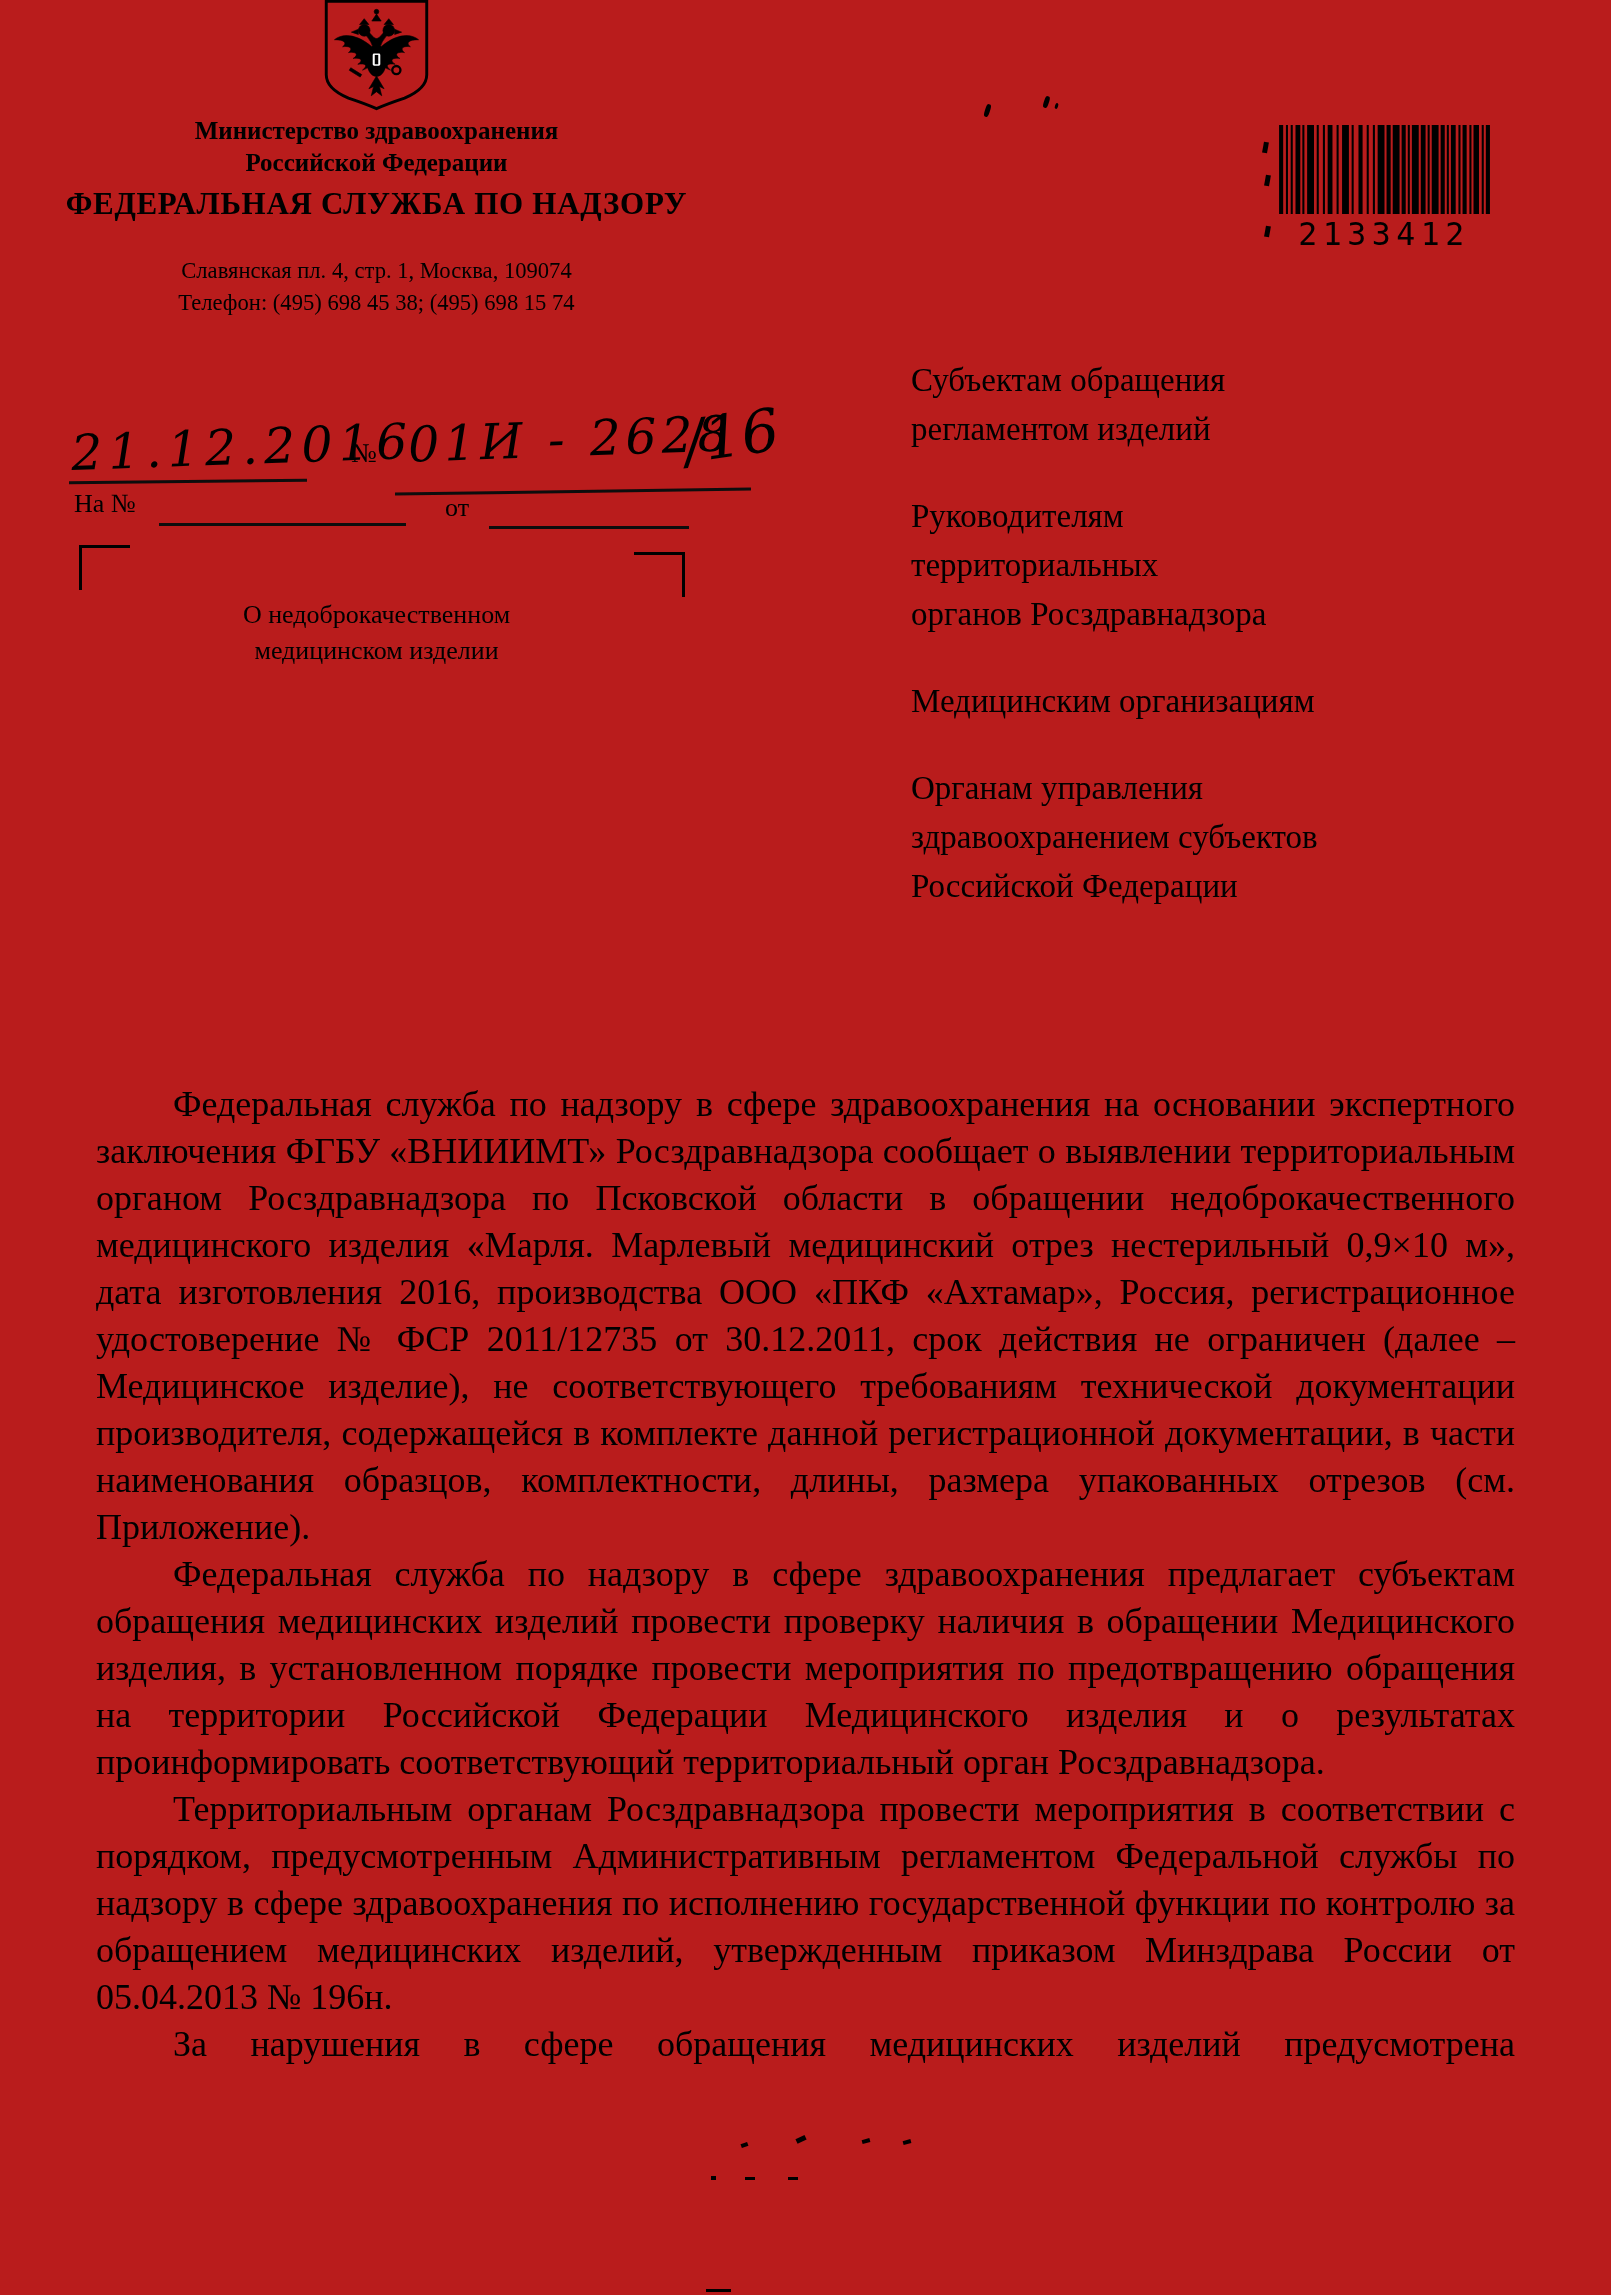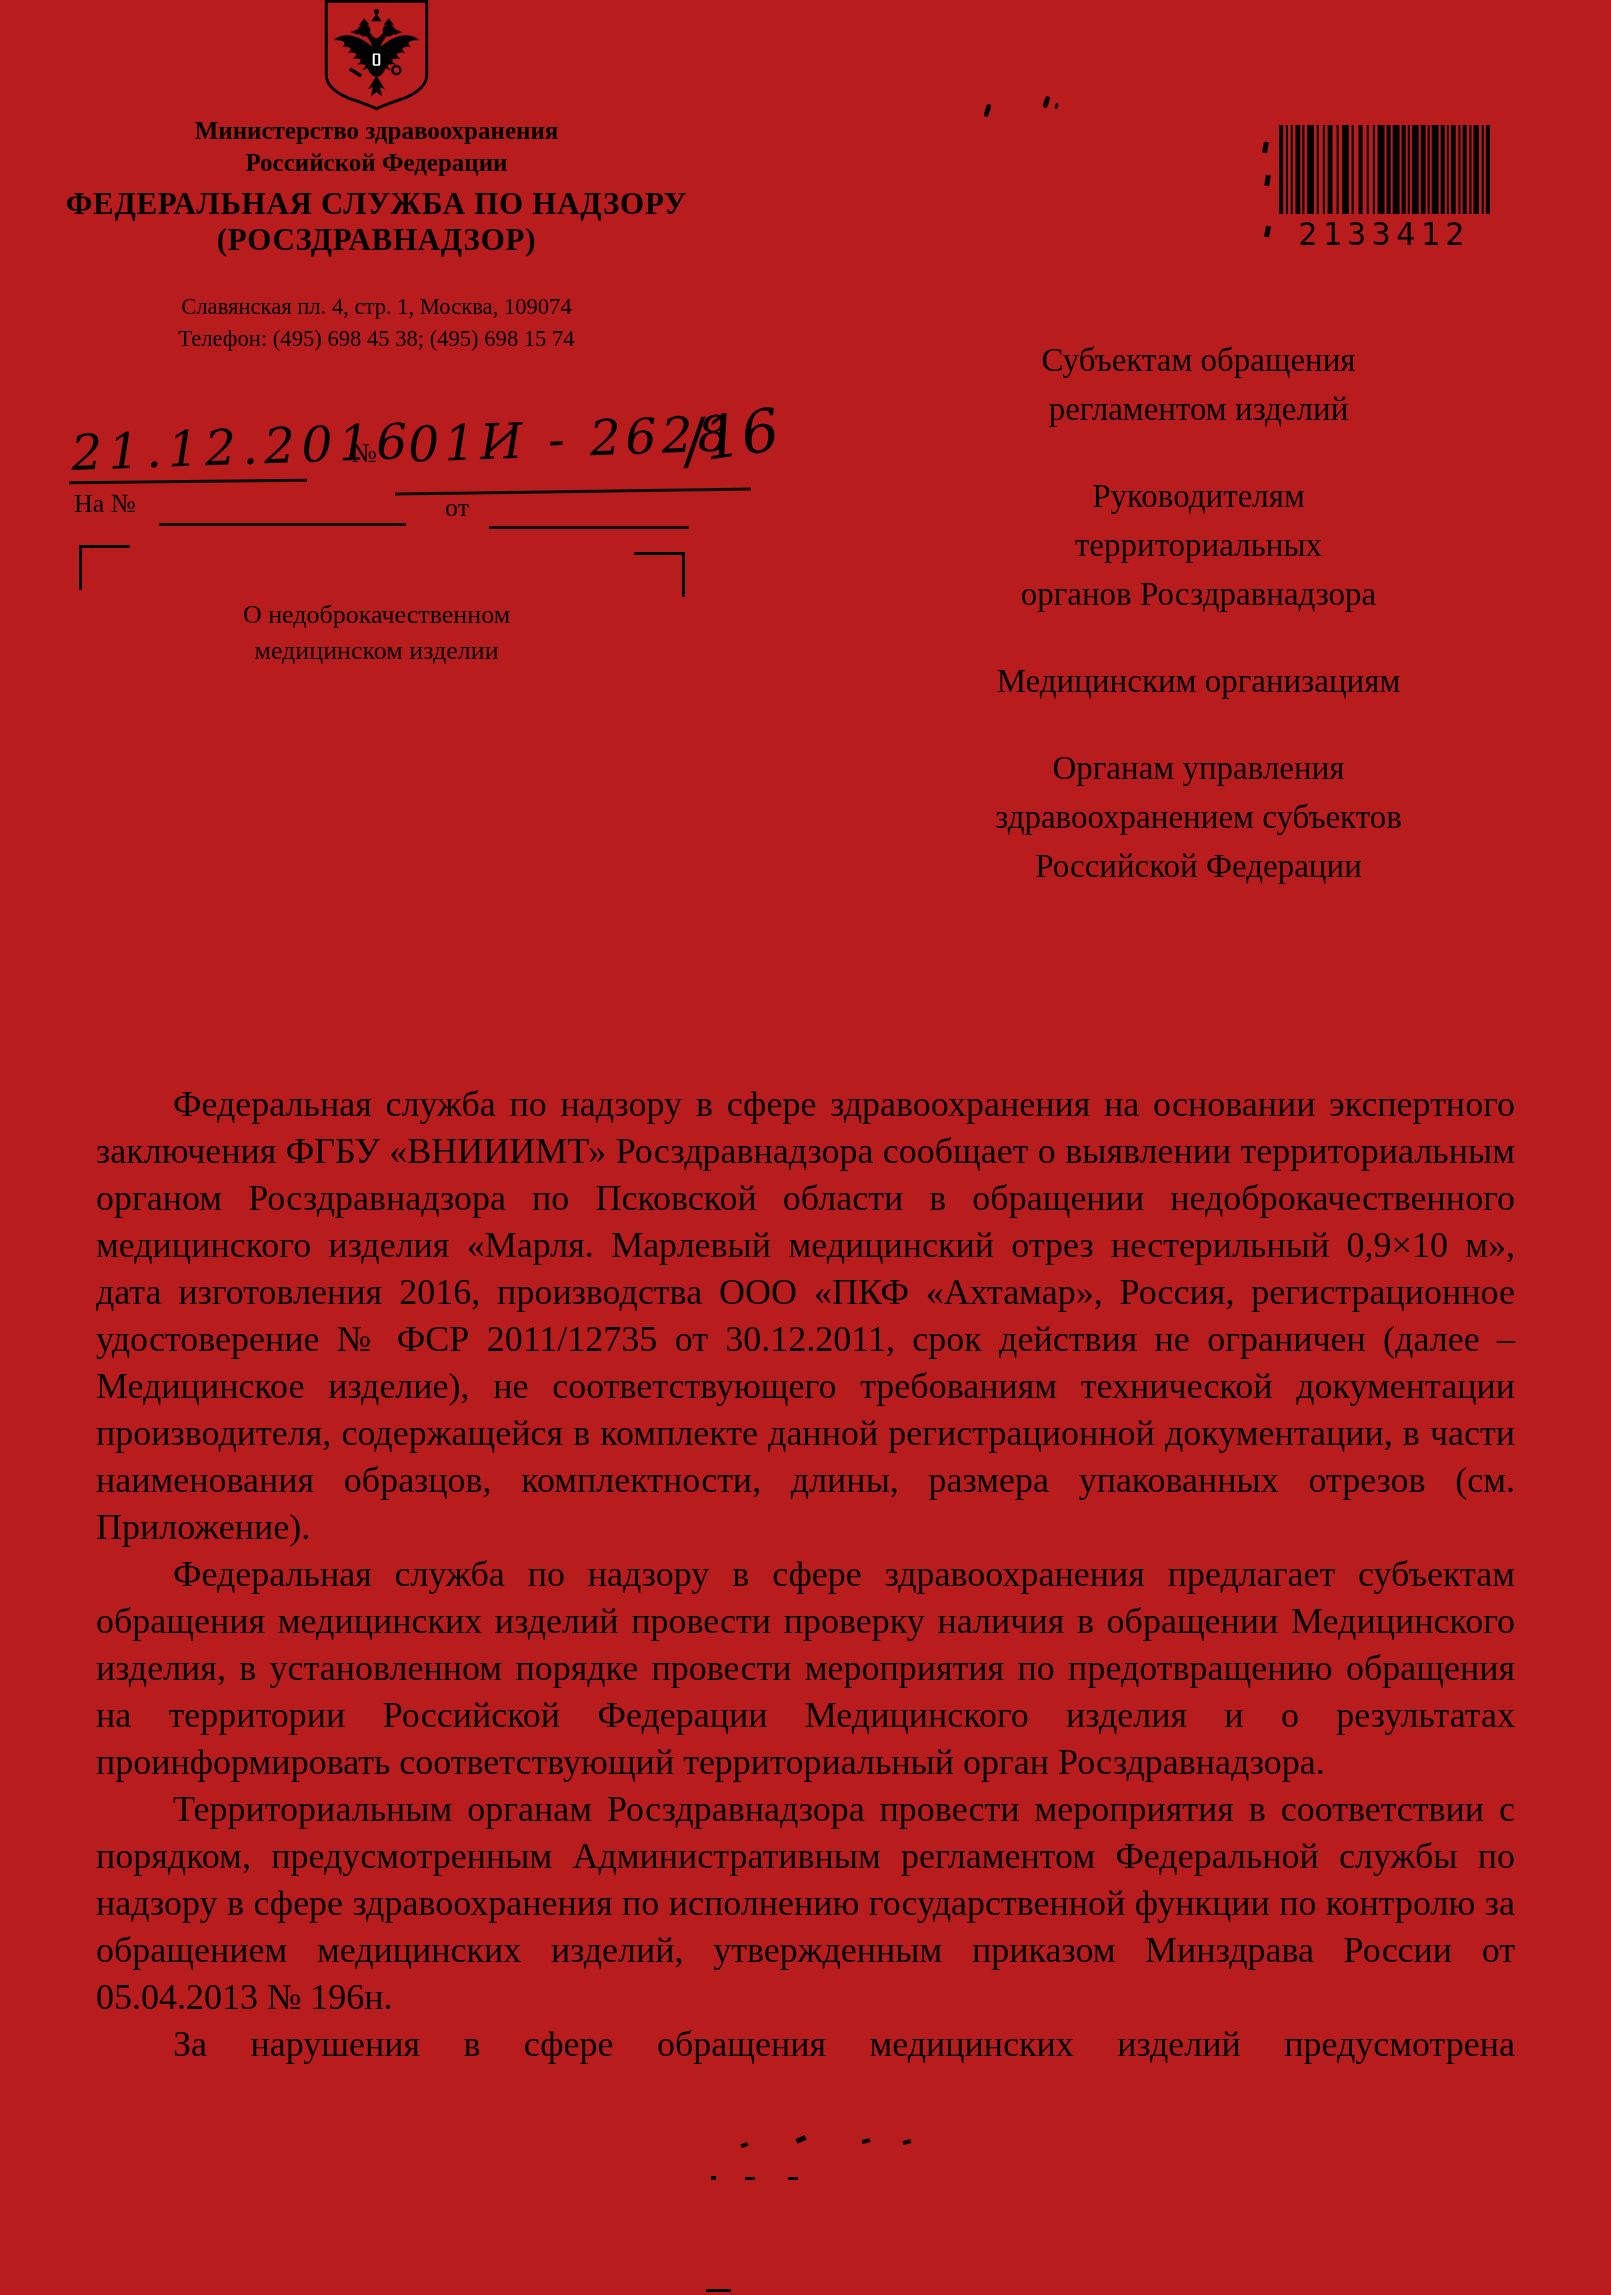--- a/index.html
+++ b/index.html
@@ -46,21 +46,21 @@
     text-align:center;font-size:26px;line-height:36px;font-family:Liberation Serif, serif;
   }
   
   .barcode-wrap{position:absolute;left:1276px;top:125px;width:216px;text-align:center;}
   .barcode-number{
     font-family:"DejaVu Sans Mono",monospace;
     font-size:31.5px;letter-spacing:5.5px;margin-top:0px;
   }
   .tick{position:absolute;width:4.8px;height:11px;background:#000;transform:rotate(10deg);}
   
-  .recipients{position:absolute;left:911px;top:336px;width:575px;text-align:center;}
+  .recipients{position:absolute;left:911px;top:356px;width:575px;}
   .recipient-group{margin-bottom:38px;}
   .recipient-line{font-size:33px;line-height:49px;}
   
   .body-text{
     position:absolute;left:96px;top:1081px;width:1419px;
     font-size:36px;line-height:47px;
     text-align:justify;
   }
   .body-text p{margin:0;text-indent:77px;}
   .justify-last{text-align-last:justify;}
@@ -97,21 +97,20 @@
       <rect x="97" y="94" width="6" height="16" fill="#000"></rect>
     </svg>
 
     <div class="ministry-block">
       <div class="ministry-line">Министерство здравоохранения</div>
       <div class="ministry-line">Российской Федерации</div>
     </div>
 
     <div class="service-block">
       <div class="service-line">ФЕДЕРАЛЬНАЯ СЛУЖБА ПО НАДЗОРУ</div>
-      <div class="service-line">(РОСЗДРАВНАДЗОР)</div>
     </div>
 
     <div class="address-block">
       <div class="address-line">Славянская пл. 4, стр. 1, Москва, 109074</div>
       <div class="address-line">Телефон: (495) 698 45 38; (495) 698 15 74</div>
     </div>
   </div>
 
   <div class="hw hw-date">21.12.2016</div>
   <div class="u-line u-date"></div>

